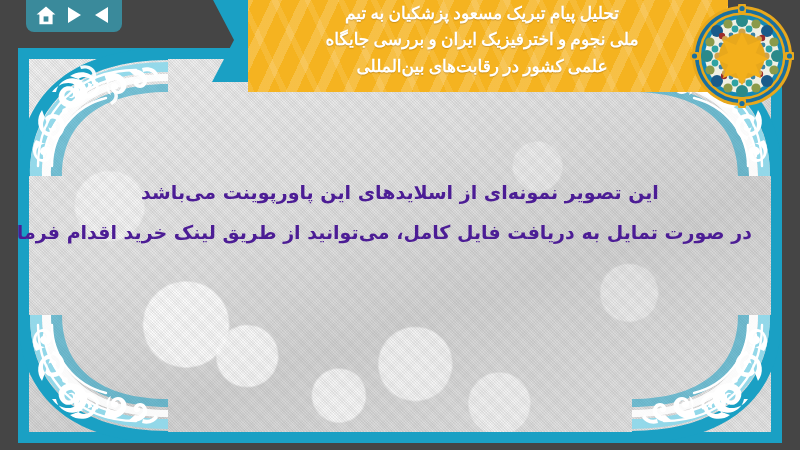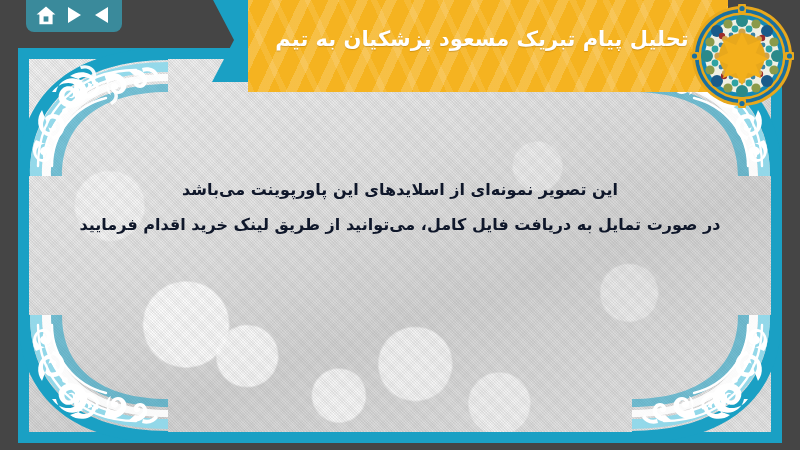--- a/index.html
+++ b/index.html
@@ -103,46 +103,47 @@
   .banner-text{
     position:absolute;inset:0;
     display:flex;flex-direction:column;align-items:center;justify-content:center;
     gap:1px;
     padding:0 16px 0 40px;
     box-sizing:border-box;
   }
   .banner-text span{
     display:block;
     color:#ffffff;
-    font-size:21px;
+    font-size:17px;
     line-height:1.48;
     font-weight:bold;
     text-align:center;
     white-space:nowrap;
     text-shadow:0 1px 1px rgba(120,70,0,.30);
     direction:rtl;
+    font-family:Liberation Serif, serif;
   }
 
   
   .medallion{
     position:absolute;left:690px;top:4px;width:104px;height:104px;
     z-index:30;pointer-events:none;
   }
   .medallion svg{display:block;}
 
   
   .body-text{
     position:absolute;left:30px;top:130px;width:704px;
     z-index:20;
     direction:rtl;text-align:center;
   }
   .body-text p{
     margin:0 0 11px 0;
-    color:#0f172a;
-    font-size:16px;
+    color:#4c1d95;
+    font-size:19px;
     line-height:1.5;
     font-weight:bold;
     white-space:nowrap;
     letter-spacing:0;
   }
   .body-text p:last-child{margin-bottom:10px;}
 </style>
 </head>
 <body>
 
@@ -298,20 +299,22 @@
     <div class="banner-tail">
       <svg width="60" height="104" viewBox="0 0 60 104" aria-hidden="true">
         <polygon points="0,10 38,10 38,94 0,94 22,52" fill="#1aa0c4"></polygon>
       </svg>
     </div>
     <div class="banner-body">
       <div class="banner-pattern"></div>
     </div>
     <div class="banner-text">
       <span>تحلیل پیام تبریک مسعود پزشکیان به تیم</span>
+      <span>ملی نجوم و اخترفیزیک ایران و بررسی جایگاه</span>
+      <span>علمی کشور در رقابت‌های بین‌المللی</span>
     </div>
   </div>
 
   <div class="medallion">
     <svg width="104" height="104" viewBox="0 0 104 104" aria-hidden="true">
       <circle cx="52" cy="52" r="50" fill="#e8a81c"></circle>
       <circle cx="52" cy="52" r="47" fill="#1a6f9e"></circle>
       <circle cx="52" cy="52" r="43.5" fill="#e8a81c"></circle>
       <circle cx="52" cy="52" r="41" fill="#1589b5"></circle>
       <circle cx="52" cy="52" r="37" fill="#f0f0e4"></circle>

